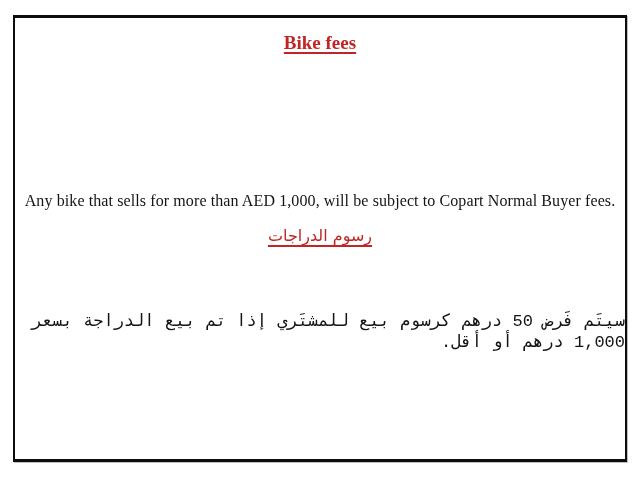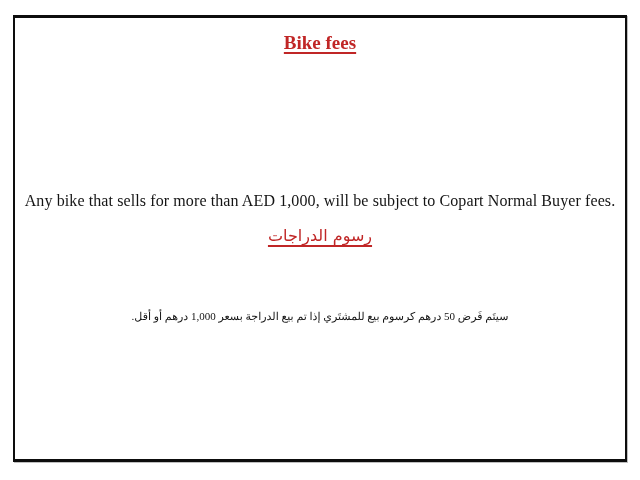--- a/index.html
+++ b/index.html
@@ -67,23 +67,24 @@
     font-size:16px;
     font-weight:normal;
     color:var(--heading-color);
     text-decoration:underline;
     text-decoration-color:var(--heading-color);
     text-decoration-thickness:2px;
     text-underline-offset:4px;
   }
   .p-ar{
     direction:rtl;
-    font-family:Liberation Serif, serif;
-    font-size:11px;
+    font-family:Liberation Mono, monospace;
+    font-size:17px;
     color:var(--body-color);
+    text-align:right;
   }
   .p-ar-1{ top:292px; }
   .p-ar-2{ top:340px; }
 </style>
 </head>
 <body>
 
 <div class="page">
   <div class="frame">
     <h1 class="title-en">Bike fees</h1>

